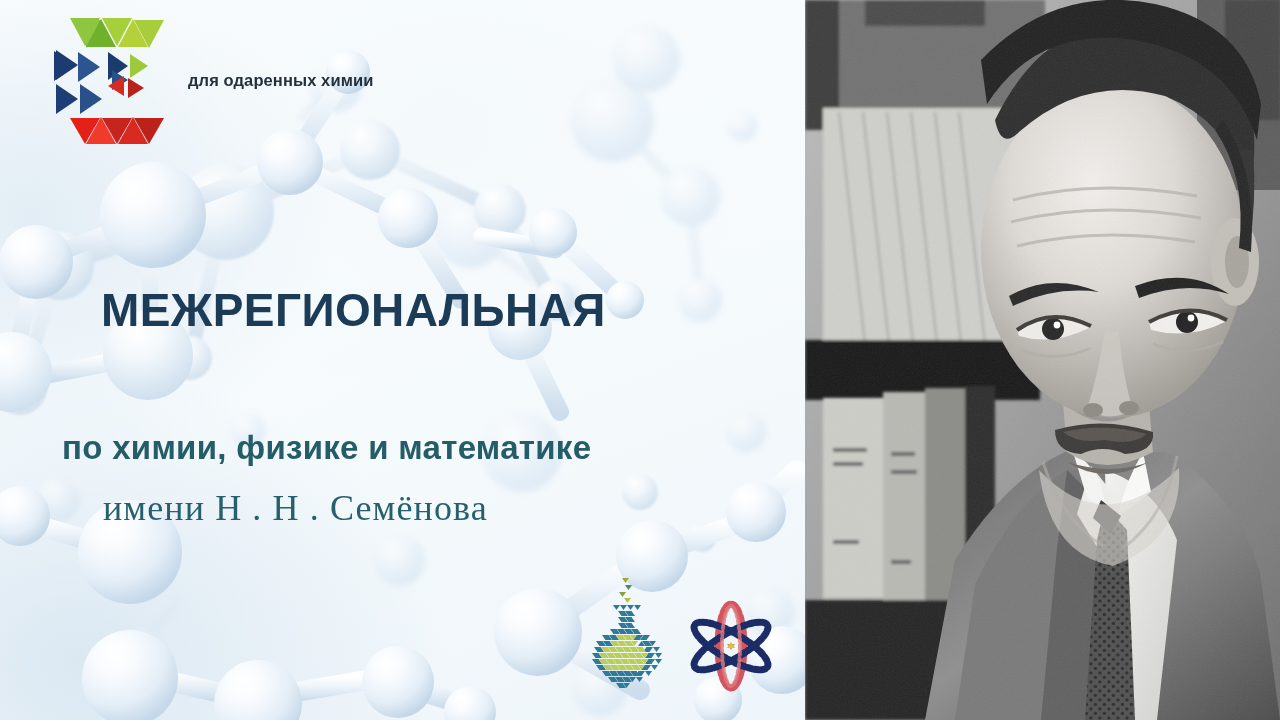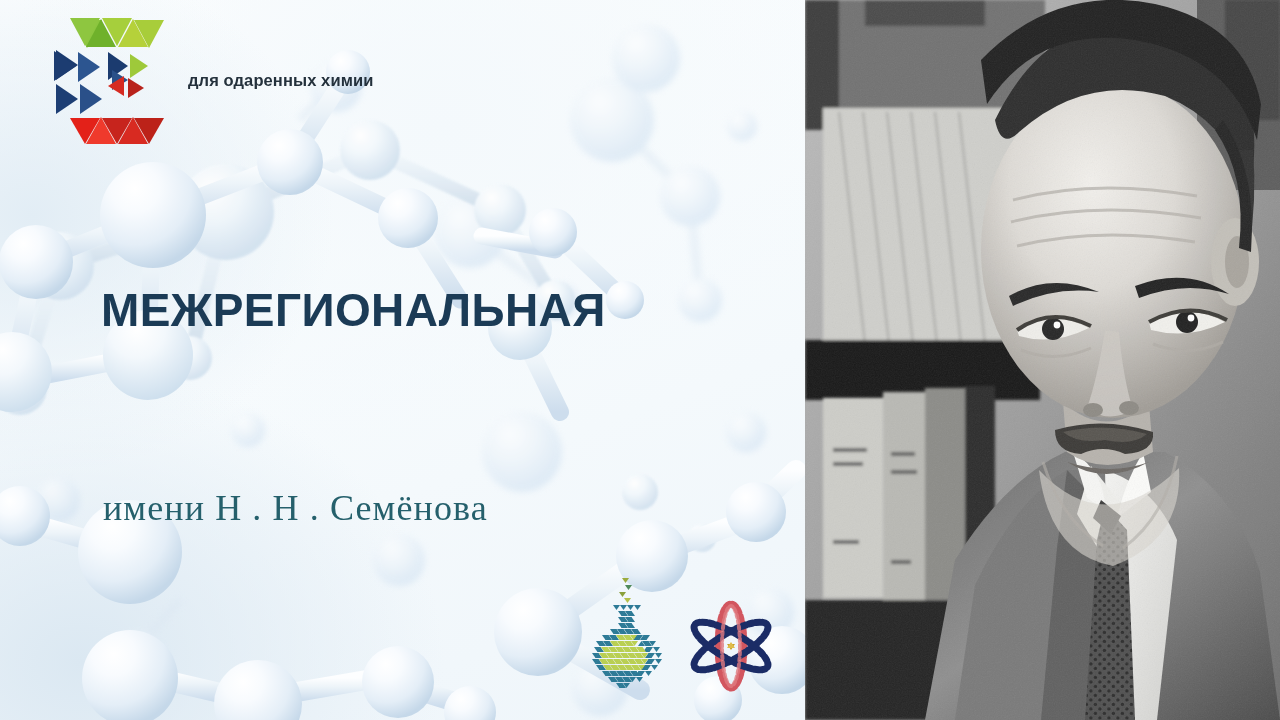--- a/index.html
+++ b/index.html
@@ -316,20 +316,21 @@
       </svg>
       <div class="brand-text">
         <div>для одаренных химии</div>
       </div>
     </div>
 
     <div class="headline">
       <span>МЕЖРЕГИОНАЛЬНАЯ</span>
     </div>
 
+    <div class="subtitle">по химии, физике и математике</div>
     <div class="named">имени Н . Н . Семёнова</div>
 
 
     <svg class="emblem-flask" viewBox="0 0 78 124">
       <g id="flaskG">
 
         <polygon points="34,2 41,2 37.5,7" fill="#9aab3e"></polygon>
         <polygon points="37,9 44,9 40.5,14" fill="#4f8a5c"></polygon>
         <polygon points="31,16 38,16 34.5,21" fill="#8aa03c"></polygon>
         <polygon points="36,22 43,22 39.5,27" fill="#b5c04a"></polygon>

